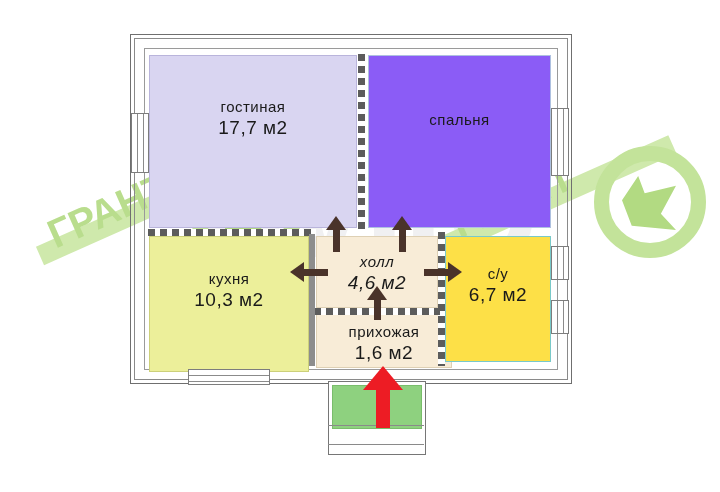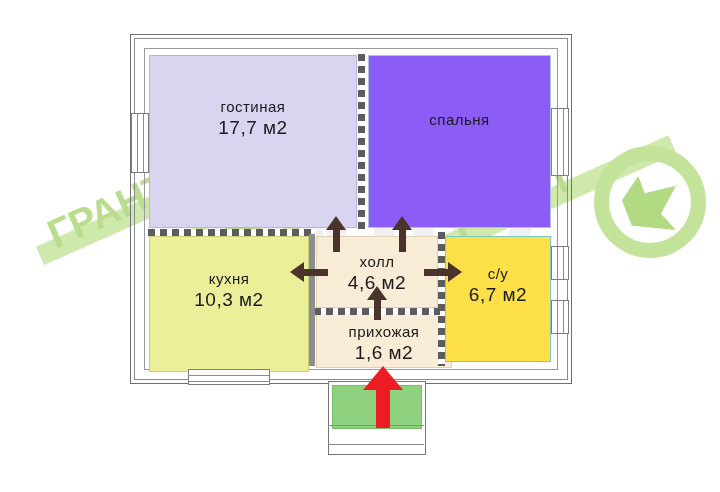--- a/index.html
+++ b/index.html
@@ -194,21 +194,21 @@
     </div>
 
     <div class="room" id="room-kitchen">
       <div class="room-label" style="top:33px;">
         <div class="room-name">кухня</div>
         <div class="room-area">10,3 м2</div>
       </div>
     </div>
 
     <div class="room" id="room-hall">
-      <div class="room-label" style="top:16px;">
+      <div class="room-label" style="top:16px;font-style:italic;">
         <div class="room-name">холл</div>
         <div class="room-area">4,6 м2</div>
       </div>
     </div>
 
     <div class="room" id="room-entry">
       <div class="room-label" style="top:8px;">
         <div class="room-name">прихожая</div>
         <div class="room-area">1,6 м2</div>
       </div>

